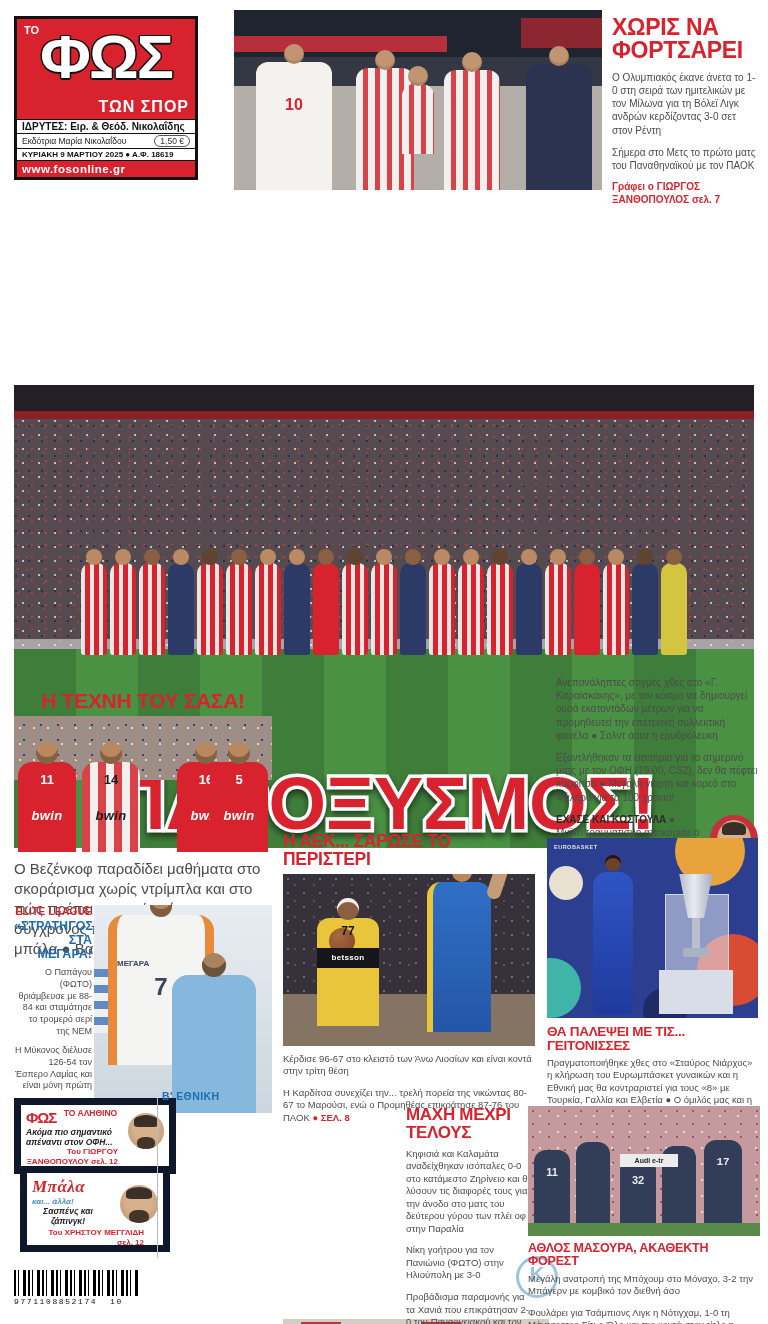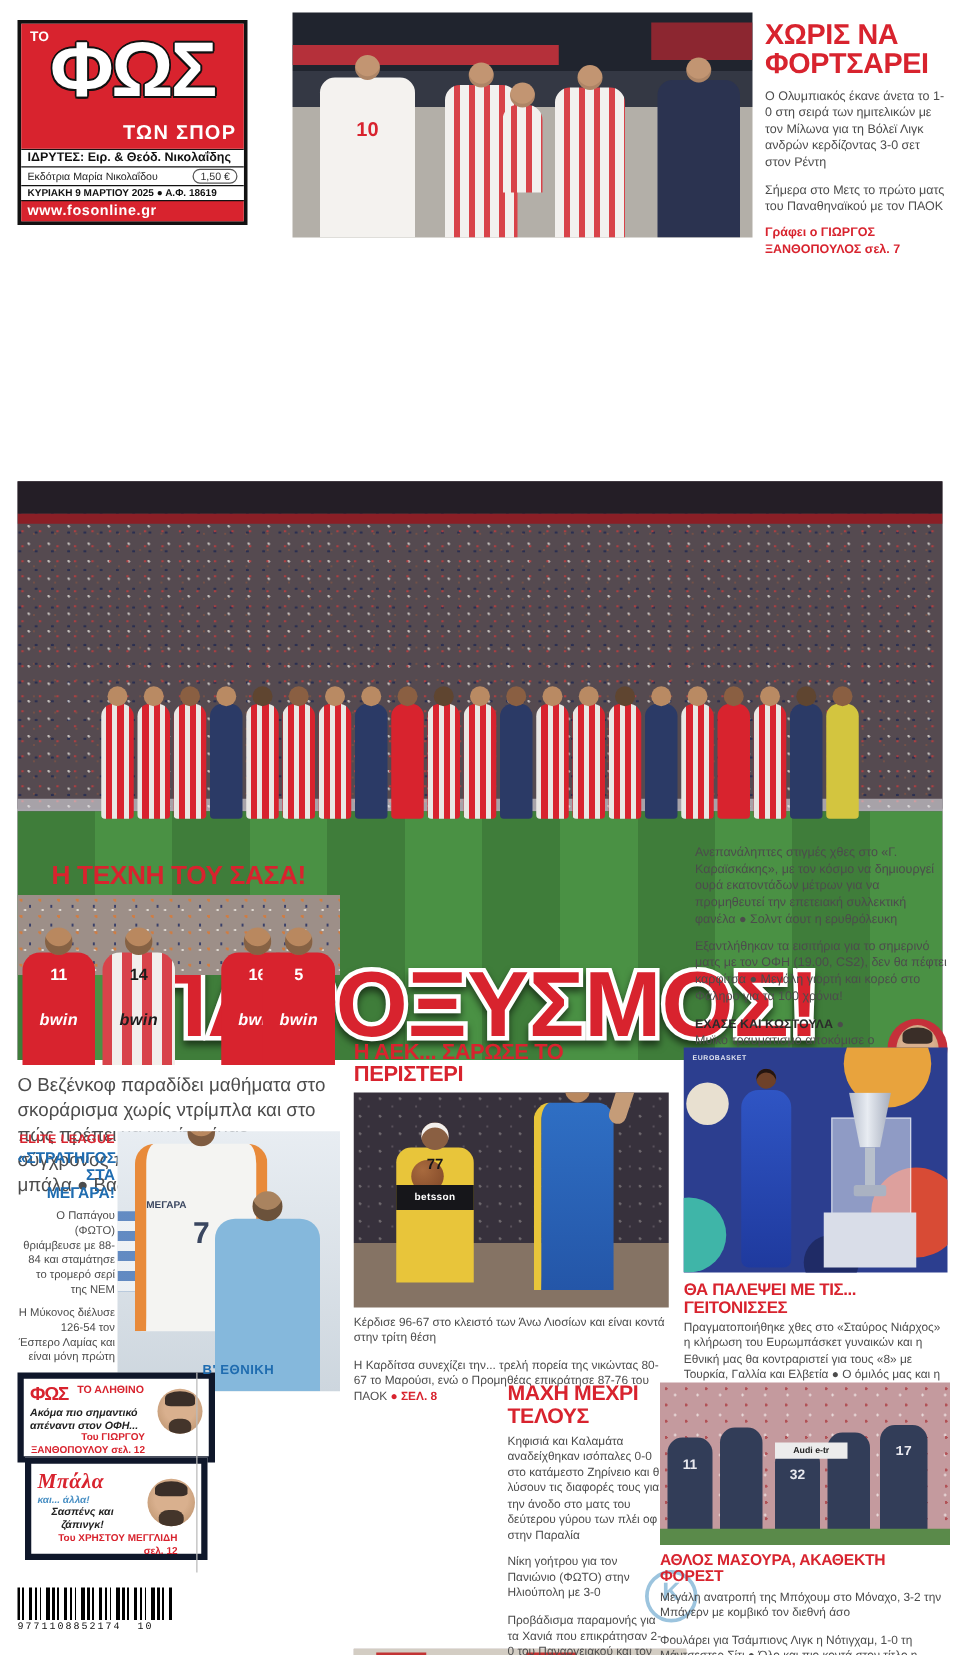--- a/index.html
+++ b/index.html
@@ -196,21 +196,21 @@
   .eb-pedestal{position:absolute;left:112px;top:132px;width:74px;height:44px;background:#d9dde8;}
   .eb-cup{position:absolute;left:128px;top:36px;width:42px;height:96px;}
   .eb-bowl{position:absolute;left:1px;top:0;width:40px;height:44px;background:
       linear-gradient(90deg,#aab2c2,#e8ecf2 45%,#9aa2b4);clip-path:polygon(8% 0,92% 0,70% 100%,30% 100%);}
   .eb-stem{position:absolute;left:17px;top:44px;width:8px;height:30px;background:#b8c0cc;}
   .eb-base{position:absolute;left:8px;top:74px;width:26px;height:9px;background:#aab2c2;border-radius:2px;}
   .euro-head{font-size:13.5px;margin-top:7px;}
   .euro .body-txt{margin-top:4px;font-size:9.5px;}
 
   
-  .colbox{border:5px solid #0f172a;background:#fff;padding:4px 5px;}
+  .colbox{border:7px solid #0f172a;background:#fff;padding:4px 5px;}
   .colbox1{left:14px;top:1098px;width:138px;height:54px;}
   .colbox2{left:20px;top:1166px;width:126px;height:64px;}
   .fosmini{color:#d8232e;font-weight:900;font-size:15px;letter-spacing:-1px;display:inline-block;}
   .fosmini-rest{color:#d8232e;font-weight:bold;font-size:8.5px;display:inline-block;vertical-align:top;
                 margin-left:3px;line-height:1.05;}
   .col-it{font-style:italic;font-size:8.5px;color:#222;line-height:1.2;font-weight:bold;}
   .col-by{color:#d8232e;font-weight:bold;font-size:8px;line-height:1.2;text-align:right;}
   .col-face{position:absolute;right:5px;top:8px;width:36px;height:36px;}
   .colbox2 .col-face{top:12px;width:38px;height:38px;}
   .bala{color:#d8232e;font-weight:bold;font-style:italic;font-size:17px;

